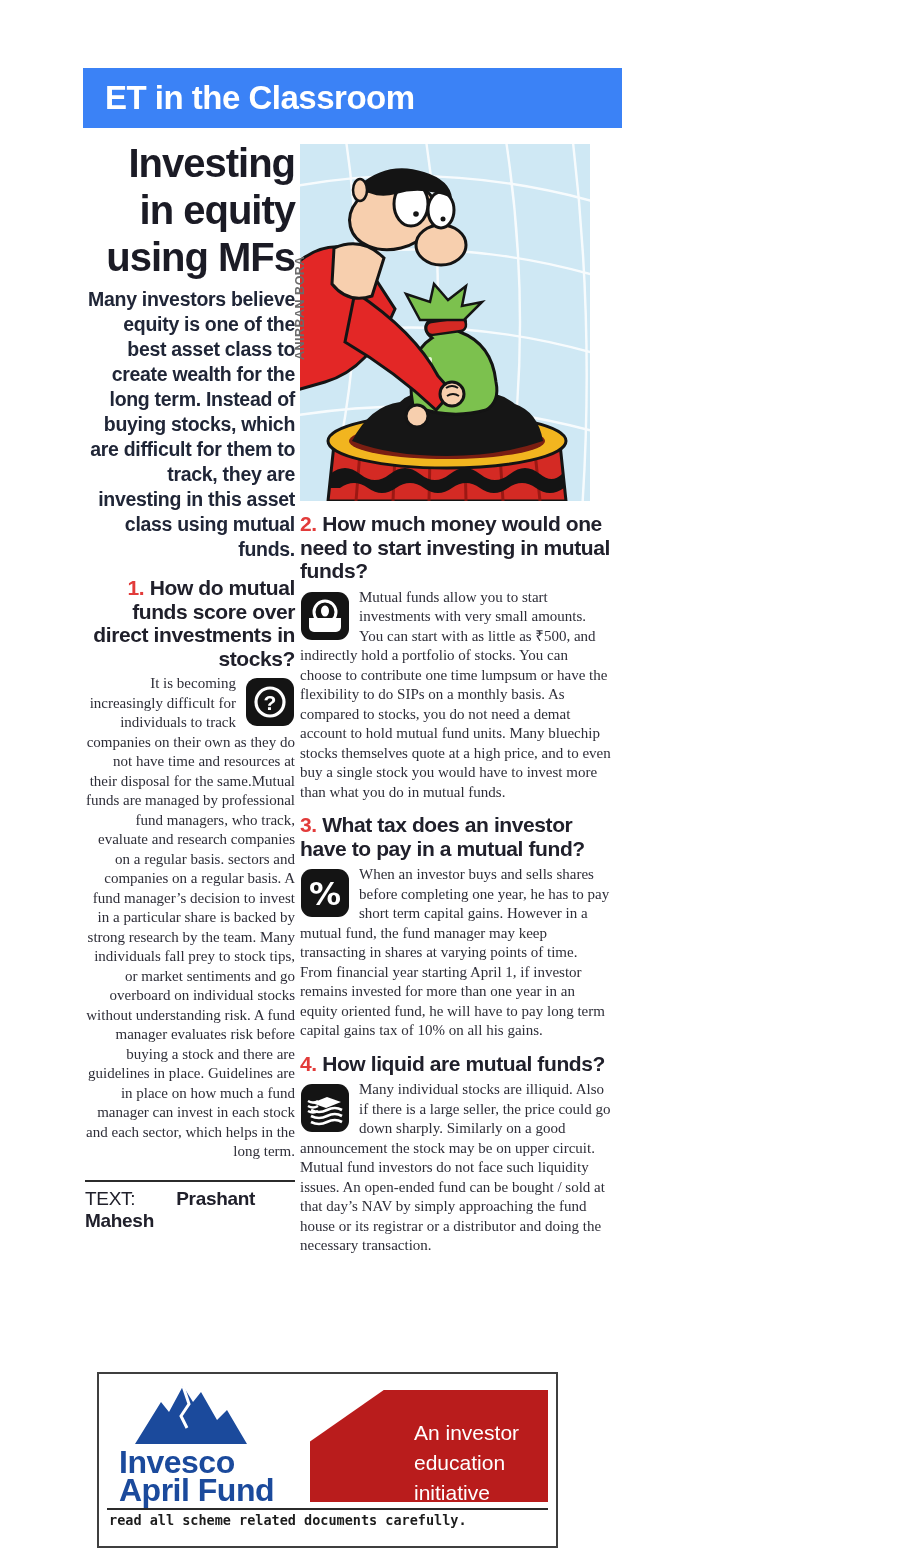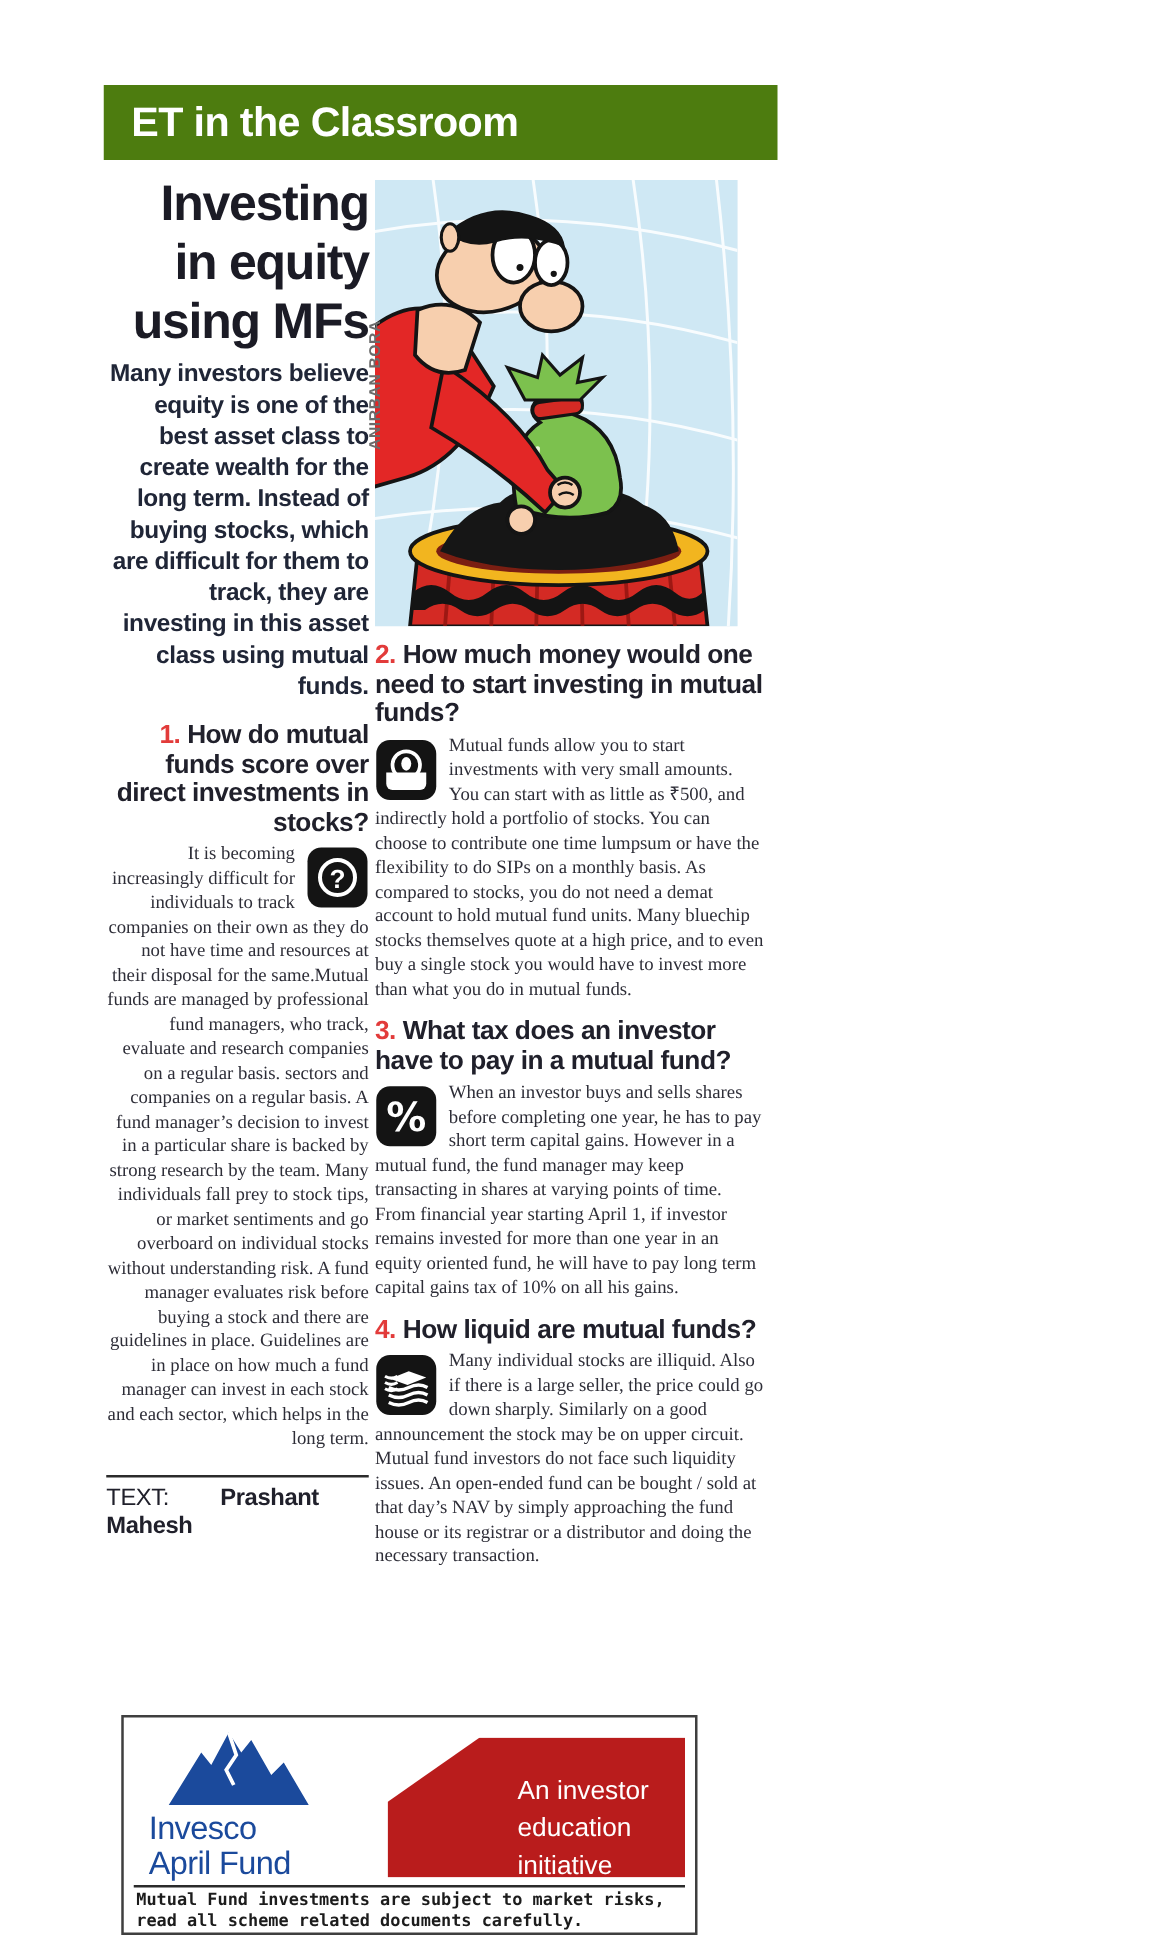--- a/index.html
+++ b/index.html
@@ -2,21 +2,21 @@
 <html><head>
 <meta charset="utf-8">
 <style>
   html,body{margin:0;padding:0;background:#ffffff;}
   body{width:920px;height:1556px;position:relative;overflow:hidden;
        font-family:"Liberation Sans",sans-serif;-webkit-font-smoothing:antialiased;}
   .page{position:absolute;inset:0;}
 
   
   .header-bar{position:absolute;left:83px;top:68px;width:539px;height:60px;
-    background:#4d7c0f;display:flex;align-items:center;padding-left:22px;box-sizing:border-box;}
+    background:#3b82f6;display:flex;align-items:center;padding-left:22px;box-sizing:border-box;}
   .header-bar span{color:#fff;font-weight:700;font-size:33px;letter-spacing:-0.5px;}
 
   
   .left-col{position:absolute;left:85px;top:140px;width:210px;}
   .right-col{position:absolute;left:300px;top:144px;width:312px;}
 
   .title{margin:0 0 6px 0;font-size:40px;line-height:47px;font-weight:700;
     color:#1b1b25;text-align:right;letter-spacing:-1px;}
   .intro{margin:0;font-weight:700;font-size:19.5px;line-height:25px;color:#202637;
     text-align:right;letter-spacing:-0.3px;}
@@ -44,22 +44,22 @@
   .credit{position:absolute;left:293px;top:245px;height:115px;
     writing-mode:vertical-rl;transform:rotate(180deg);
     font-size:12.5px;font-weight:700;color:#6b6b6b;letter-spacing:0.5px;}
 
   .rc-qhead{margin:11px 0 5px 0;}
 
   
   .ad{position:absolute;left:97px;top:1372px;width:461px;height:176px;
     border:2px solid #3f3f3f;box-sizing:border-box;background:#fff;}
   .ad-logo{position:absolute;left:32px;top:8px;}
-  .ad-brand{position:absolute;left:20px;top:74px;font-size:26px;line-height:28px;
-    font-weight:400;color:#1b4a9c;letter-spacing:-0.5px;}
+  .ad-brand{position:absolute;left:20px;top:74px;font-size:32px;line-height:28px;
+    font-weight:700;color:#1b4a9c;letter-spacing:-0.5px;}
   .ad-badge{position:absolute;right:8px;top:16px;width:238px;height:112px;
     background:#b91c1c;clip-path:polygon(31% 0,100% 0,100% 100%,0 100%,0 46%);
     box-sizing:border-box;padding:28px 8px 8px 104px;}
   .ad-badge span{color:#fff;font-size:21px;line-height:30px;}
   .ad-divider{position:absolute;left:8px;right:8px;top:134px;border-top:2px solid #2b2b2b;}
   .ad-disclaimer{position:absolute;left:10px;top:138px;right:6px;
     font-family:"DejaVu Sans Mono",monospace;font-weight:700;font-size:13.5px;
     line-height:17px;color:#1c1c1c;}
   .ad-disclaimer span{display:block;}
 
@@ -198,18 +198,17 @@
     </svg>
     <div class="ad-brand">
       <div>Invesco</div>
       <div>April Fund</div>
     </div>
     <div class="ad-badge">
       <span>An investor education initiative</span>
     </div>
     <div class="ad-divider"></div>
     <div class="ad-disclaimer">
-      <span>Mutual Fund investments are subject to market risks,</span>
       <span>read all scheme related documents carefully.</span>
     </div>
   </div>
 
 </div>
 
 </body></html>

